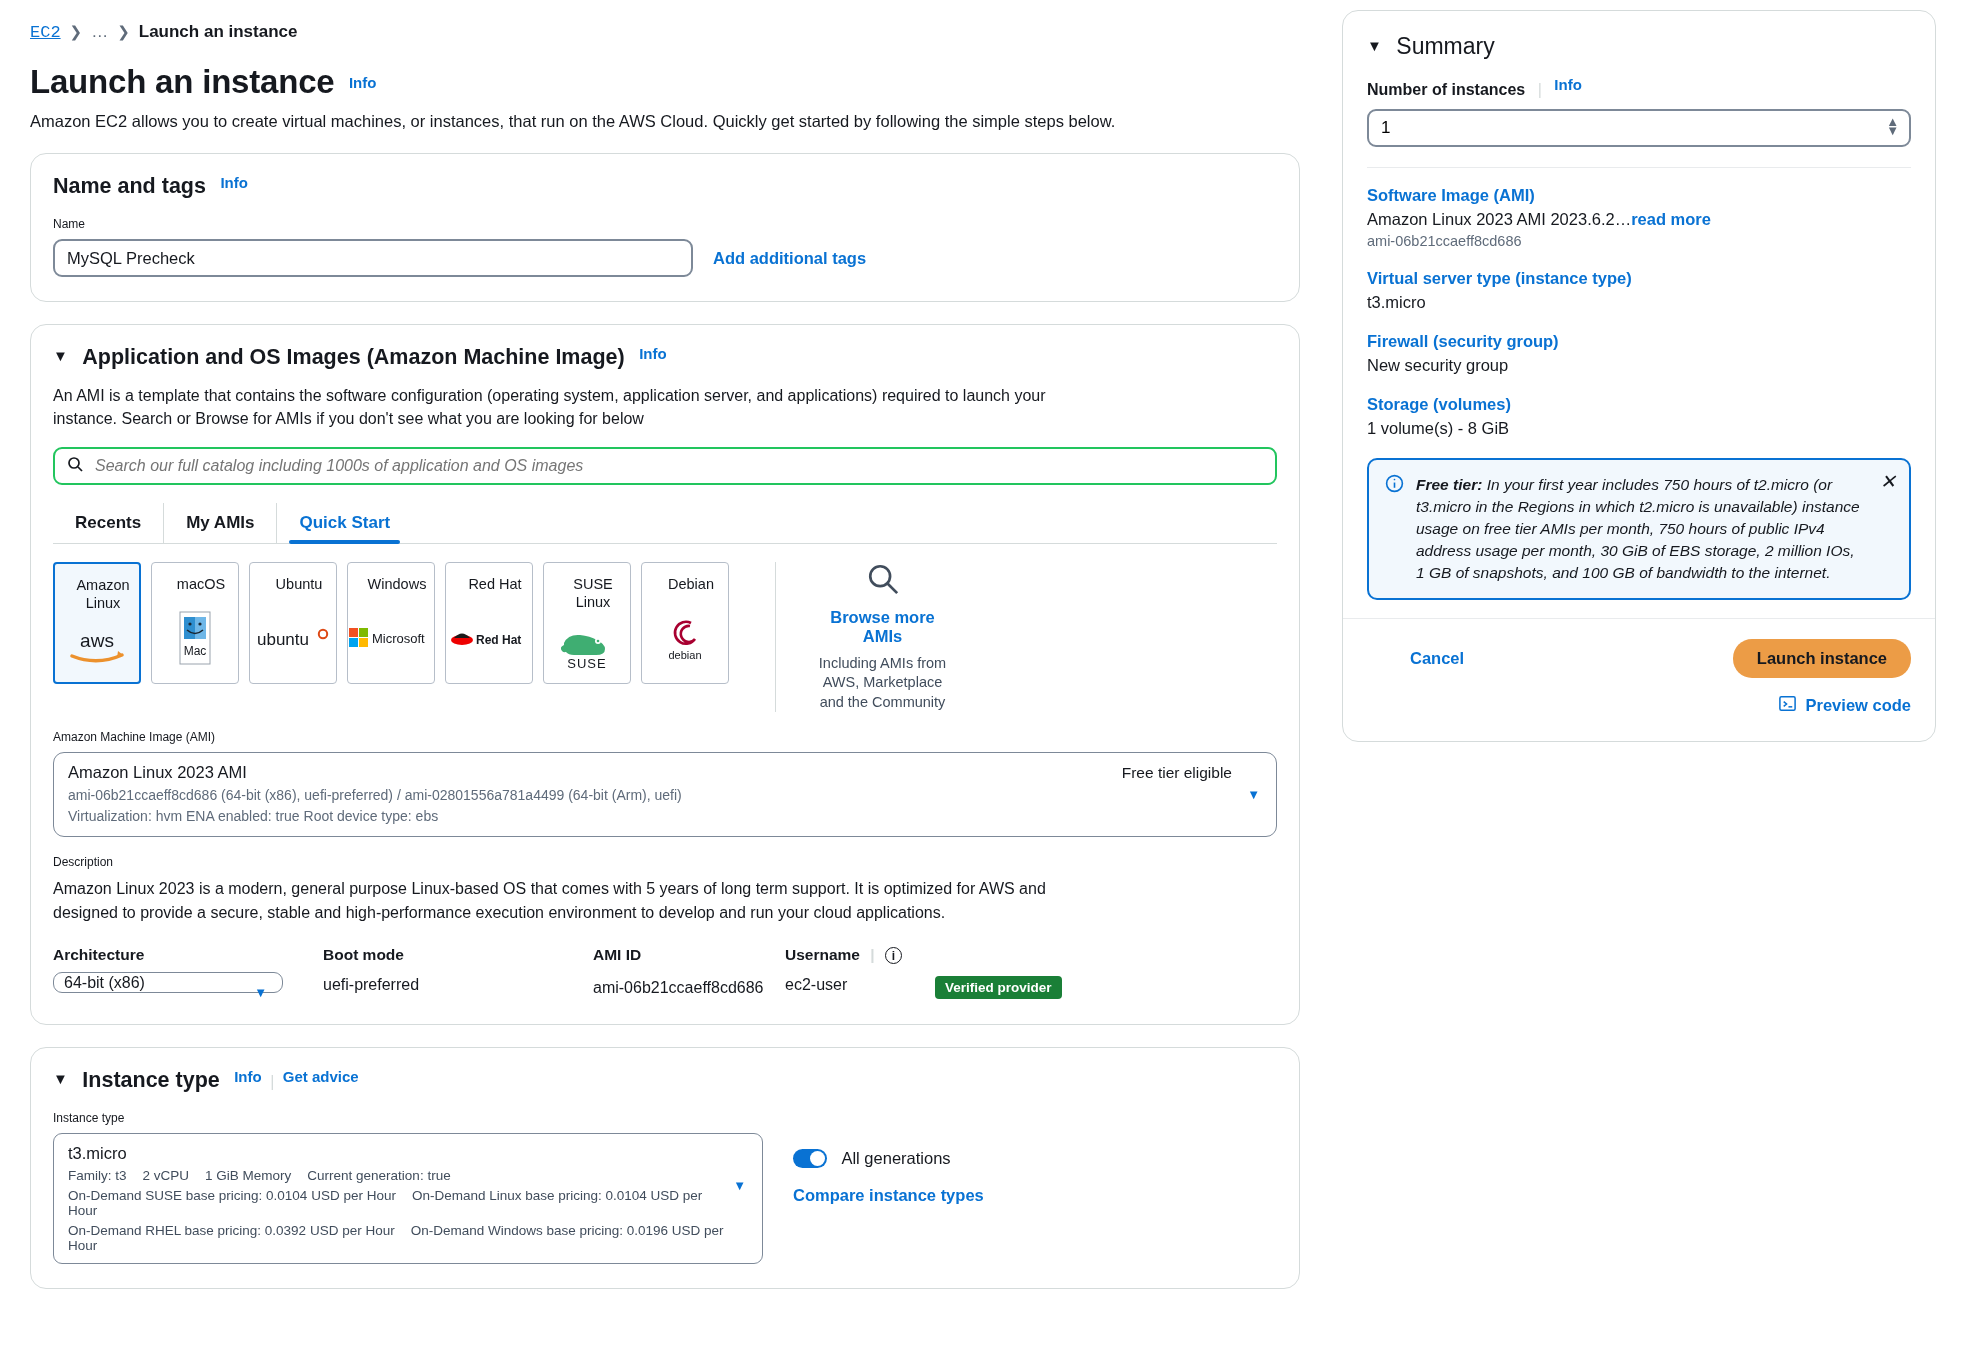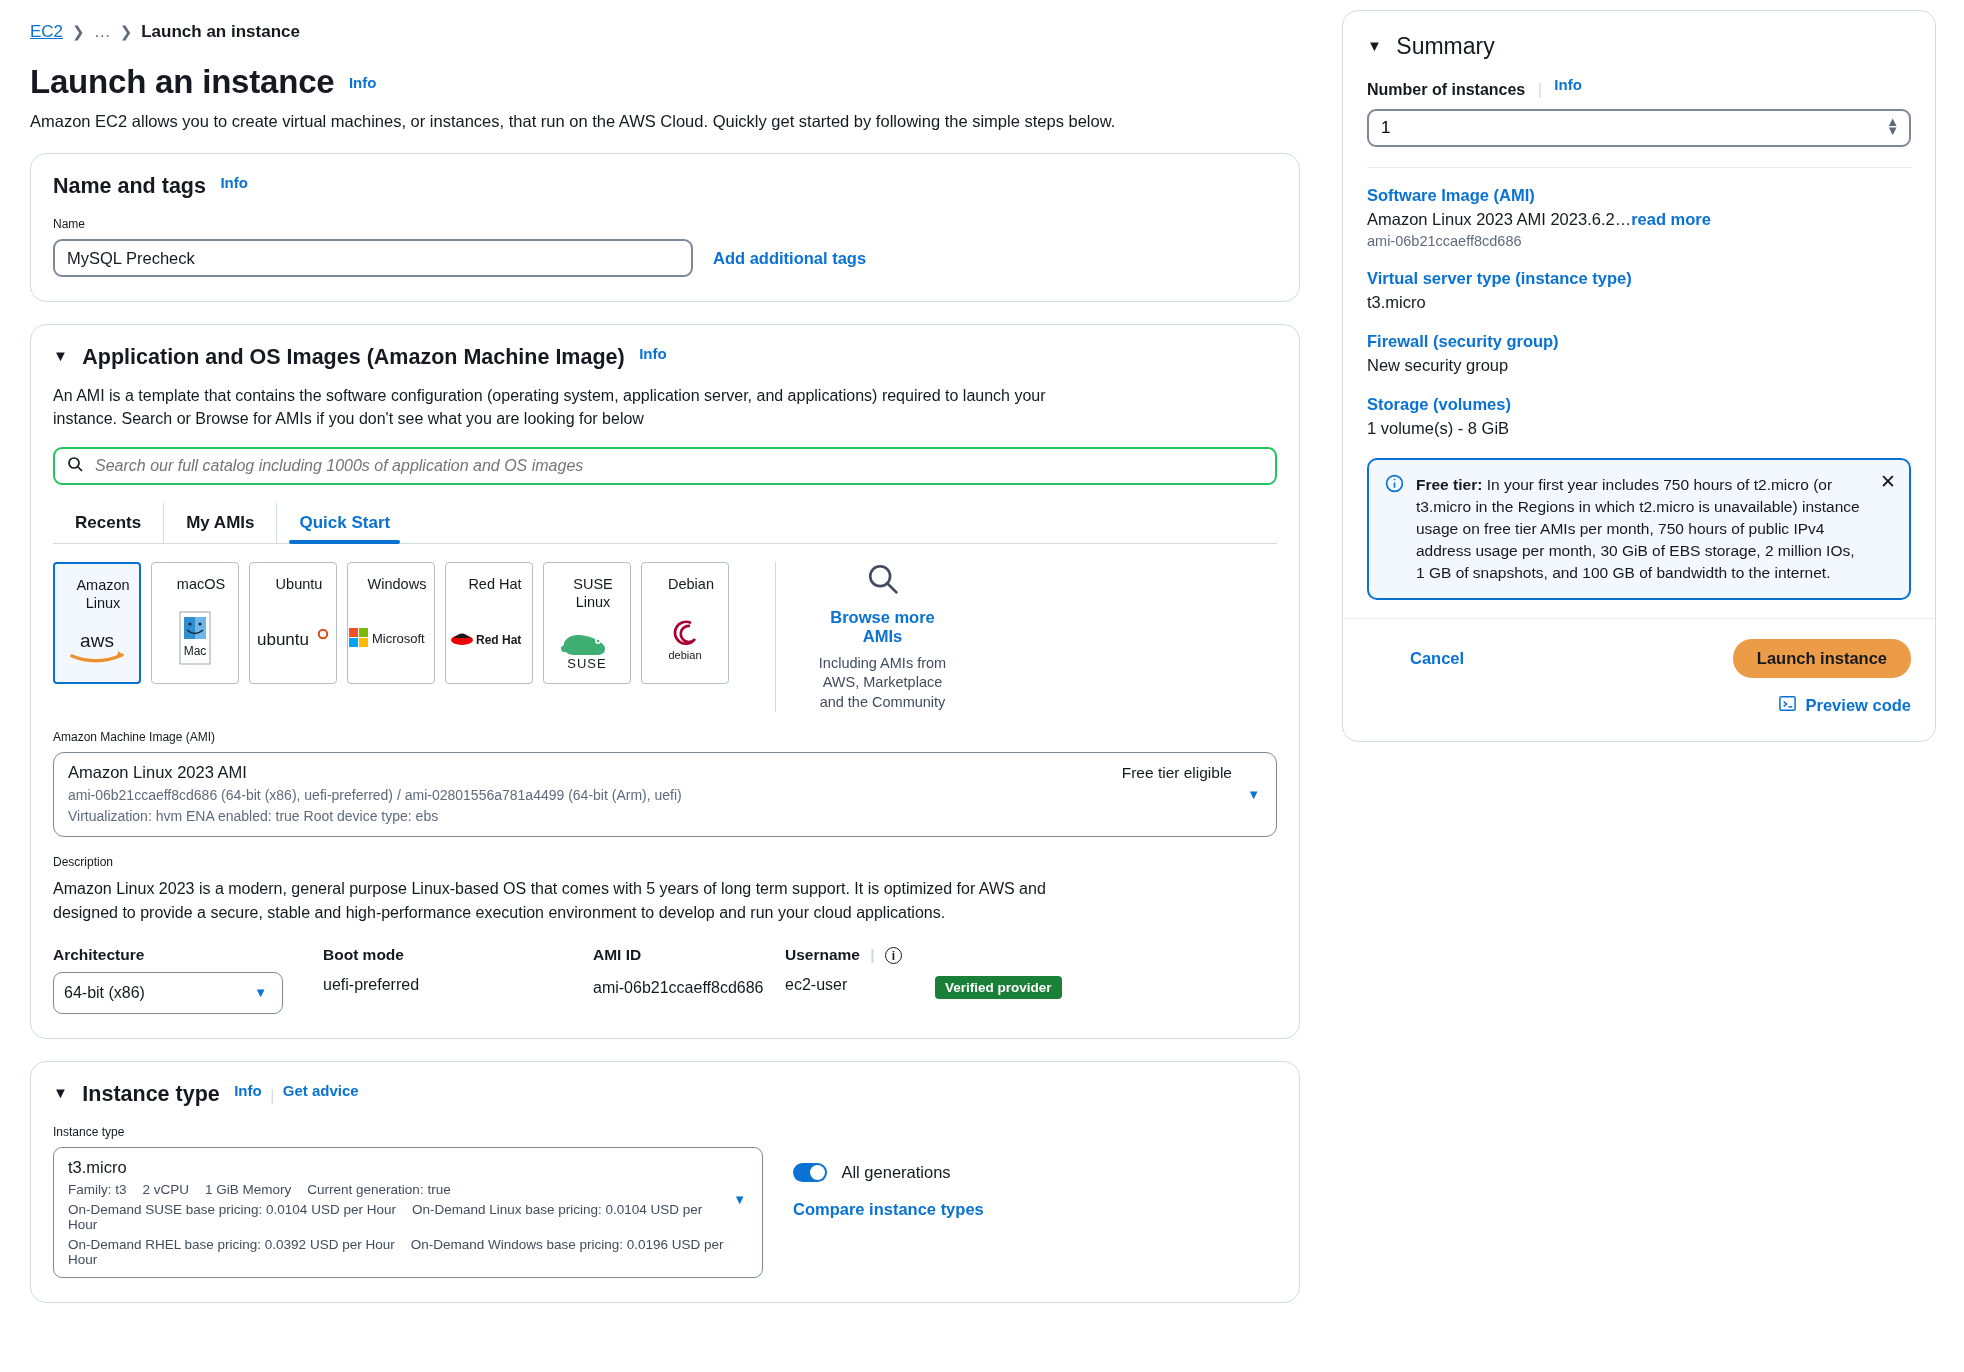--- a/index.html
+++ b/index.html
@@ -10,21 +10,21 @@
     font-family: "Liberation Sans", sans-serif;
     color: #16191f;
     overflow: hidden;
   }
   .page { position: relative; width: 1964px; height: 1372px; display: flex; gap: 0; }
   .left-col { width: 1330px; padding: 22px 30px 0 30px; }
   .right-col { width: 634px; padding: 10px 28px 0 12px; }
 
   
   .breadcrumb { display: flex; align-items: center; gap: 9px; font-size: 17px; margin-bottom: 22px; }
-  .bc-link { color: #0972d3; text-decoration: underline; cursor: pointer; }
+  .bc-link { color: #0972d3; text-decoration: underline; cursor: pointer; font-family: Liberation Mono, monospace; }
   .bc-dots { color: #5f6b7a; }
   .bc-sep { color: #5f6b7a; font-size: 15px; }
   .bc-current { color: #16191f; font-weight: 700; }
 
   
   h1.page-title { font-size: 33px; line-height: 1.1; margin: 0 0 0 0; display: inline-block; font-weight: 700; letter-spacing: -0.2px; }
   .info-link { color: #0972d3; font-size: 15px; font-weight: 700; text-decoration: none; cursor: pointer; margin-left: 10px; vertical-align: 5px; }
   .page-sub { font-size: 16.5px; color: #16191f; margin: 12px 0 22px 0; }
 
   
@@ -89,21 +89,21 @@
   .ami-sub { font-size: 14px; color: #5f6b7a; margin-top: 5px; }
   .free-tier-tag { position: absolute; right: 44px; top: 11px; font-size: 15.5px; color: #16191f; }
   .dd-caret { position: absolute; right: 16px; color: #0972d3; font-size: 13px; }
 
   
   .meta-row { display: flex; margin-top: 22px; }
   .meta-col { margin-right: 20px; }
   .meta-label { font-size: 15.5px; font-weight: 700; margin-bottom: 8px; }
   .meta-val { font-size: 16px; color: #16191f; }
   select.arch {
-    width: 230px; height: 42px; border: 1px solid #7d8998; border-radius: 9px;
+    width: 230px; height: 21px; border: 1px solid #7d8998; border-radius: 9px;
     font-size: 16px; padding: 0 10px; font-family: "Liberation Sans", sans-serif;
     background: #fff; color: #16191f; appearance: none; -webkit-appearance: none;
   }
   .arch-wrap { position: relative; width: 230px; }
   .arch-wrap .dd-caret { top: 13px; }
   .badge-verified {
     background: #1a7f37; color: #fff; font-size: 13.5px; font-weight: 700;
     padding: 4px 10px; border-radius: 4px; display: inline-block;
   }
   .info-circle { display: inline-flex; align-items: center; justify-content: center;
@@ -132,21 +132,21 @@
                padding: 0 12px; font-size: 17px; font-family: "Liberation Sans", sans-serif; }
   .spinner { position: absolute; right: 12px; top: 8px; display: flex; flex-direction: column;
              line-height: 0.7; font-size: 13px; color: #5f6b7a; cursor: pointer; }
   .sum-group { margin-bottom: 20px; }
   .sum-head { color: #0972d3; font-weight: 700; font-size: 16.5px; margin-bottom: 5px; cursor: pointer; }
   .sum-val { font-size: 16.5px; color: #16191f; }
   .sum-sub { font-size: 14.5px; color: #5f6b7a; margin-top: 4px; }
 
   .alert {
     border: 2px solid #0972d3; background: #f2f8fd; border-radius: 10px;
-    padding: 14px 16px; display: flex; gap: 12px; position: relative; margin-top: 8px;
+    padding: 14px 16px; display: flex; gap: 12px; position: relative; margin-top: 8px; font-style: italic;
   }
   .alert-text { font-size: 15.5px; line-height: 1.42; color: #16191f; padding-right: 26px; }
   .alert-close { position: absolute; right: 13px; top: 12px; font-size: 19px; color: #16191f; cursor: pointer; line-height: 1; }
 
   .actions { border-top: 1px solid #e9ebed; padding: 20px 24px 24px 24px; }
   .actions-row { display: flex; align-items: center; justify-content: space-between; margin-left: 43px; }
   .btn-launch {
     background: #ec9c46; color: #16191f; border: none; border-radius: 19px;
     font-size: 16.5px; font-weight: 700; padding: 10px 24px; cursor: pointer;
     font-family: "Liberation Sans", sans-serif;

